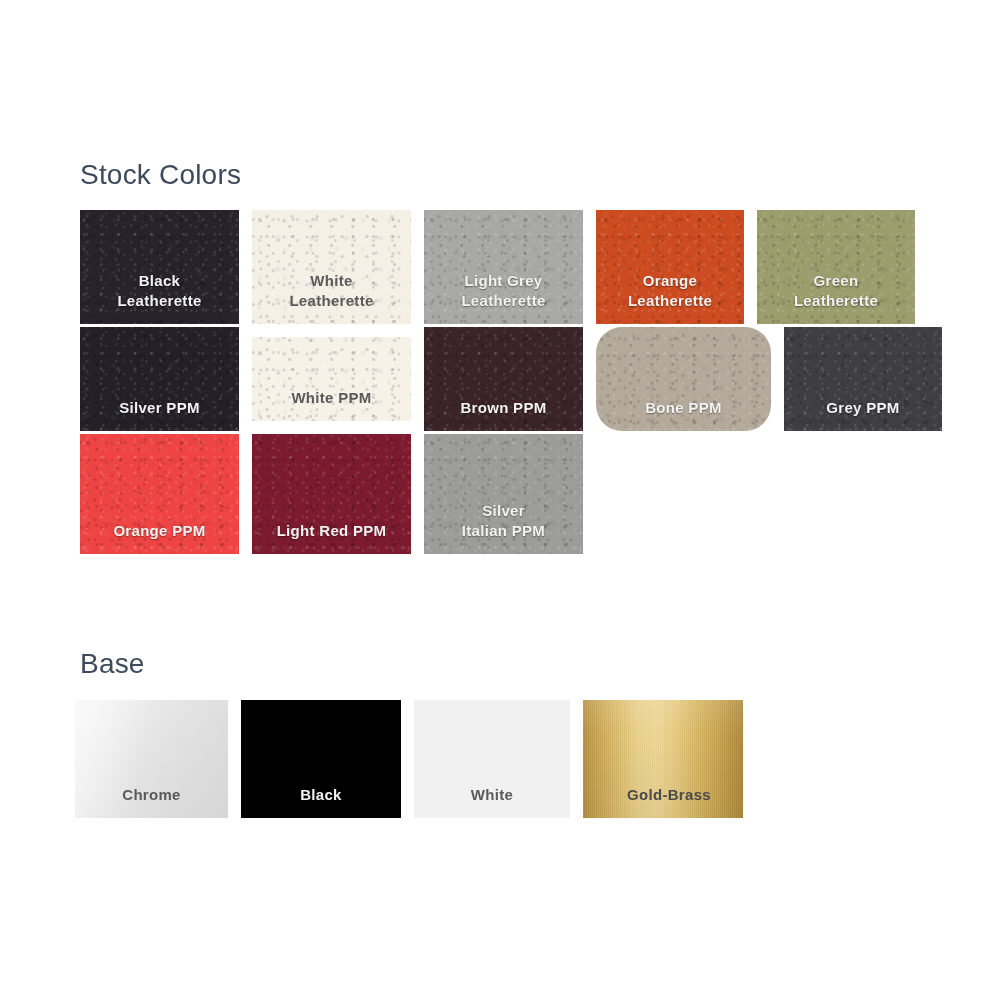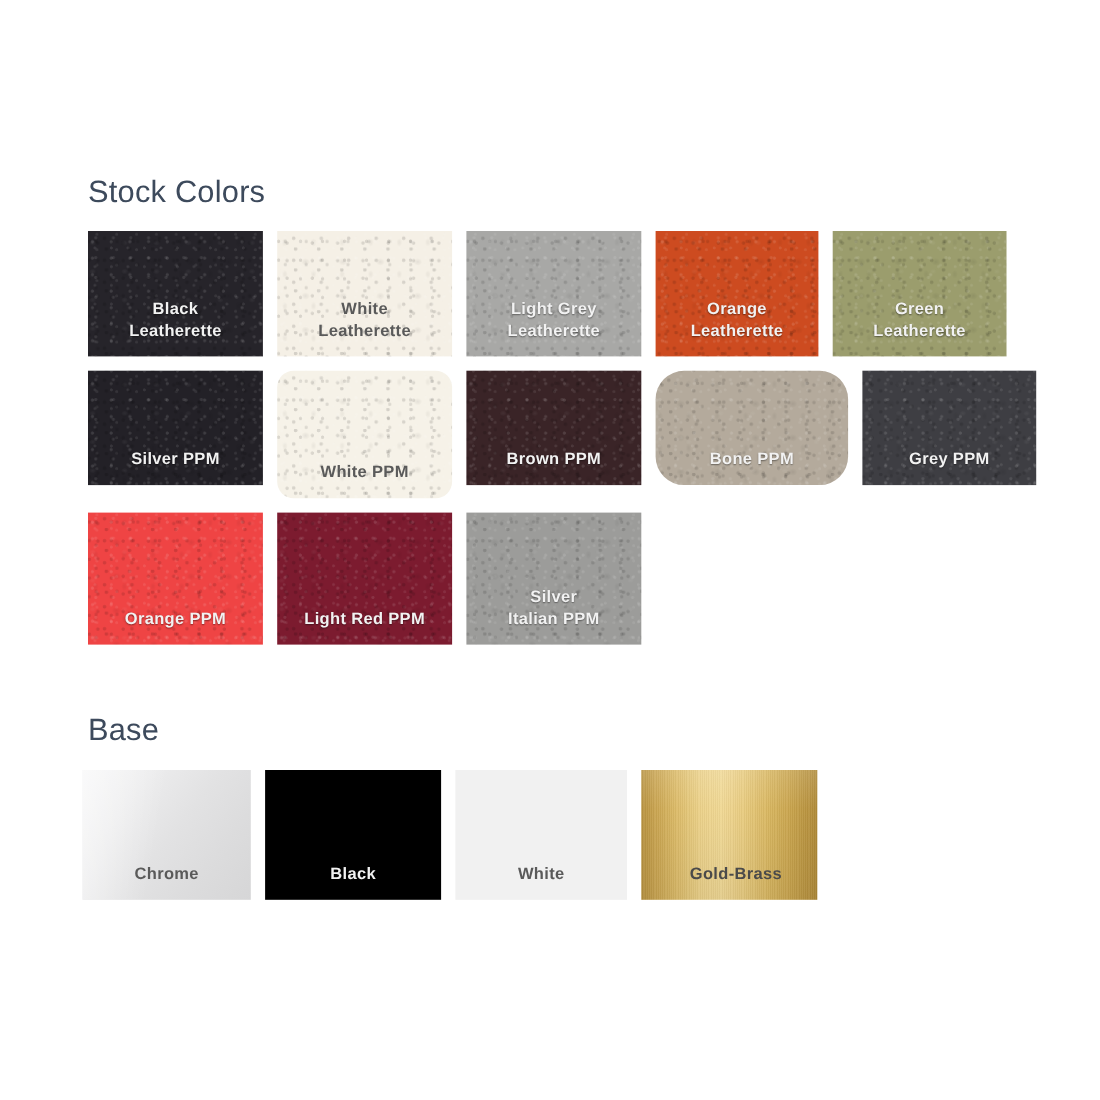--- a/index.html
+++ b/index.html
@@ -29,21 +29,22 @@
     white-space: nowrap;
   }
 
   #title-stock { left: 80px; top: 136px; text-align: center; }
   #title-base  { left: 80px; top: 625px; }
 
   .swatch-grid {
     position: absolute;
     display: flex;
     flex-wrap: wrap;
-    gap: 13px 13px;
+    gap: 3px 13px;
+    align-items: center;
   }
 
   #grid-stock { left: 80px; top: 210px; width: 870px; }
   #grid-base  { left: 75px; top: 700px; width: 880px; }
 
   .swatch {
     position: relative;
     box-sizing: border-box;
     overflow: hidden;
     flex: 0 0 auto;
@@ -155,21 +156,21 @@
         <div class="label light">Orange
 Leatherette</div>
       </div>
       <div class="swatch leather" style="width: 158px; height: 114px; background: rgb(155, 157, 109);">
         <div class="label light">Green
 Leatherette</div>
       </div>
       <div class="swatch leather" style="width: 159px; height: 104px; background: rgb(35, 33, 39);">
         <div class="label light">Silver PPM</div>
       </div>
-      <div class="swatch leather" style="width: 159px; height: 116px; background: rgb(246, 242, 232); border-radius: 15px;">
+      <div class="swatch leather" style="width: 159px; height: 84px; background: rgb(246, 242, 232);">
         <div class="label dark">White PPM</div>
       </div>
       <div class="swatch leather" style="width: 159px; height: 104px; background: rgb(58, 36, 39);">
         <div class="label light">Brown PPM</div>
       </div>
       <div class="swatch leather" style="width: 175px; height: 104px; background: rgb(180, 170, 156); border-radius: 26px;">
         <div class="label light">Bone PPM</div>
       </div>
       <div class="swatch leather" style="width: 158px; height: 104px; background: rgb(62, 62, 67);">
         <div class="label light">Grey PPM</div>

